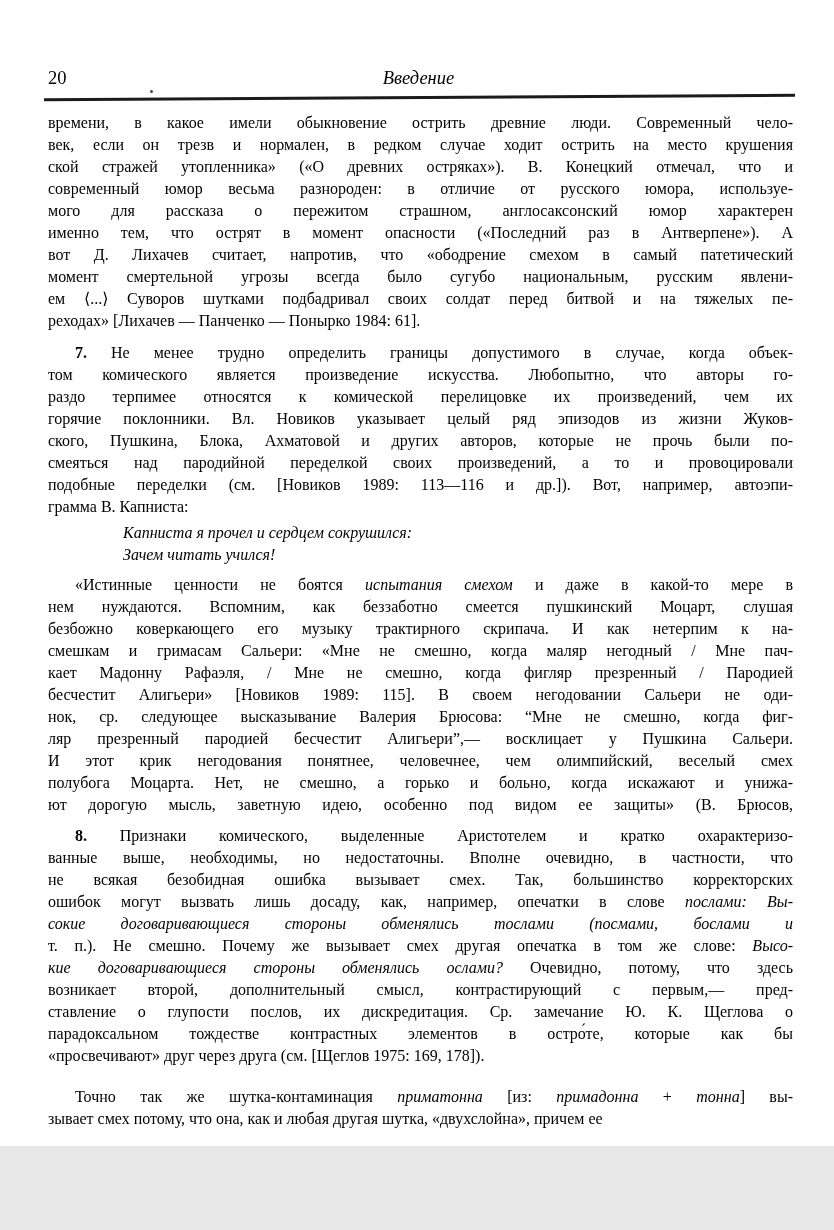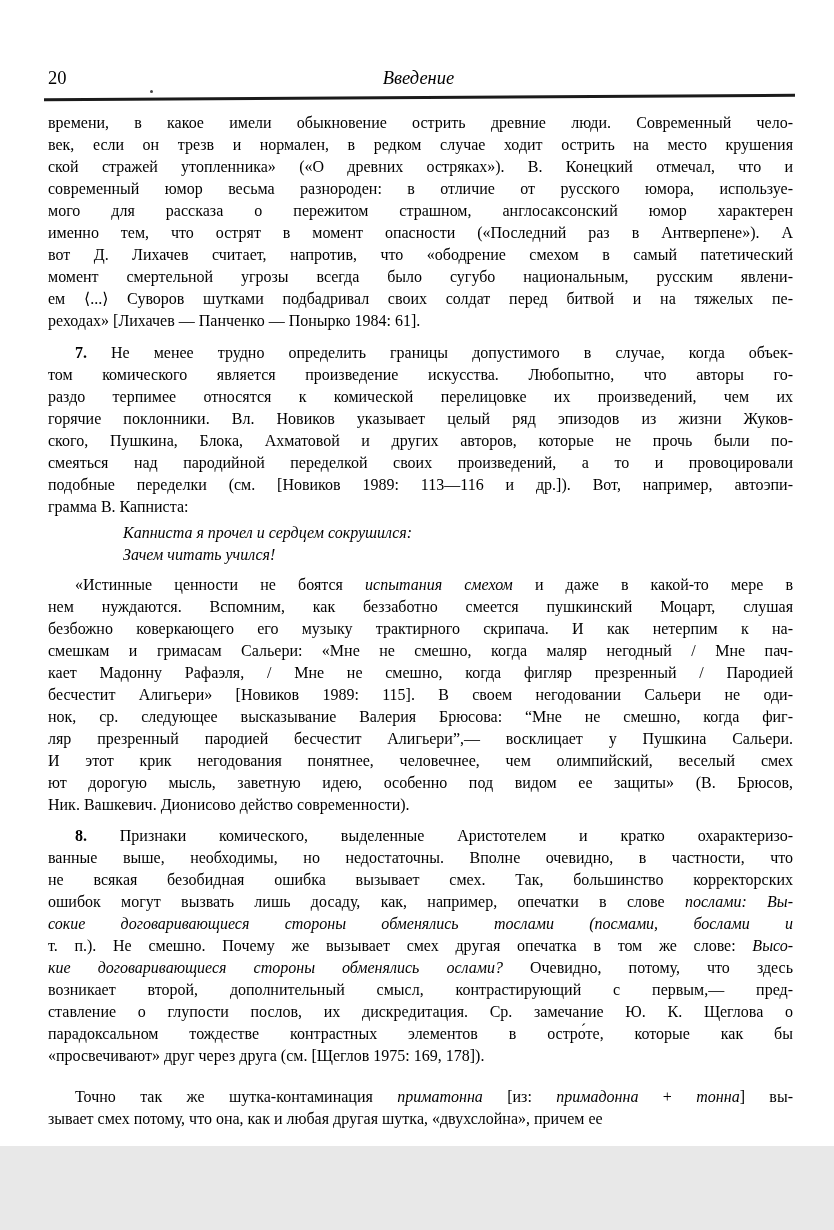--- a/index.html
+++ b/index.html
@@ -67,22 +67,22 @@
       <div class="block p indent" style="margin-top: 8px;">
         <div class="line first"><span>«Истинные ценности не боятся </span><span class="it">испытания смехом</span><span> и даже в какой-то мере в</span></div>
         <div class="line"><span>нем нуждаются. Вспомним, как беззаботно смеется пушкинский Моцарт, слушая</span></div>
         <div class="line"><span>безбожно коверкающего его музыку трактирного скрипача. И как нетерпим к на-</span></div>
         <div class="line"><span>смешкам и гримасам Сальери: «Мне не смешно, когда маляр негодный / Мне пач-</span></div>
         <div class="line"><span>кает Мадонну Рафаэля, / Мне не смешно, когда фигляр презренный / Пародией</span></div>
         <div class="line"><span>бесчестит Алигьери» [Новиков 1989: 115]. В своем негодовании Сальери не оди-</span></div>
         <div class="line"><span>нок, ср. следующее высказывание Валерия Брюсова: “Мне не смешно, когда фиг-</span></div>
         <div class="line"><span>ляр презренный пародией бесчестит Алигьери”,— восклицает у Пушкина Сальери.</span></div>
         <div class="line"><span>И этот крик негодования понятнее, человечнее, чем олимпийский, веселый смех</span></div>
+        <div class="line"><span>полубога Моцарта. Нет, не смешно, а горько и больно, когда искажают и унижа-</span></div>
         <div class="line"><span>ют дорогую мысль, заветную идею, особенно под видом ее защиты» (В. Брюсов,</span></div>
-        <div class="line last"><span>Ник. Вашкевич. Дионисово действо современности).</span></div>
       </div>
       <div class="block p indent" style="margin-top: 9px;">
         <div class="line first"><span class="bd">8.</span><span> Признаки комического, выделенные Аристотелем и кратко охарактеризо-</span></div>
         <div class="line"><span>ванные выше, необходимы, но недостаточны. Вполне очевидно, в частности, что</span></div>
         <div class="line"><span>не всякая безобидная ошибка вызывает смех. Так, большинство корректорских</span></div>
         <div class="line"><span>ошибок могут вызвать лишь досаду, как, например, опечатки в слове </span><span class="it">послами: Вы-</span></div>
         <div class="line"><span class="it">сокие договаривающиеся стороны обменялись тослами (посмами, бослами и</span></div>
         <div class="line"><span>т. п.). Не смешно. Почему же вызывает смех другая опечатка в том же слове: </span><span class="it">Высо-</span></div>
         <div class="line"><span class="it">кие договаривающиеся стороны обменялись ослами?</span><span> Очевидно, потому, что здесь</span></div>
         <div class="line"><span>возникает второй, дополнительный смысл, контрастирующий с первым,— пред-</span></div>

